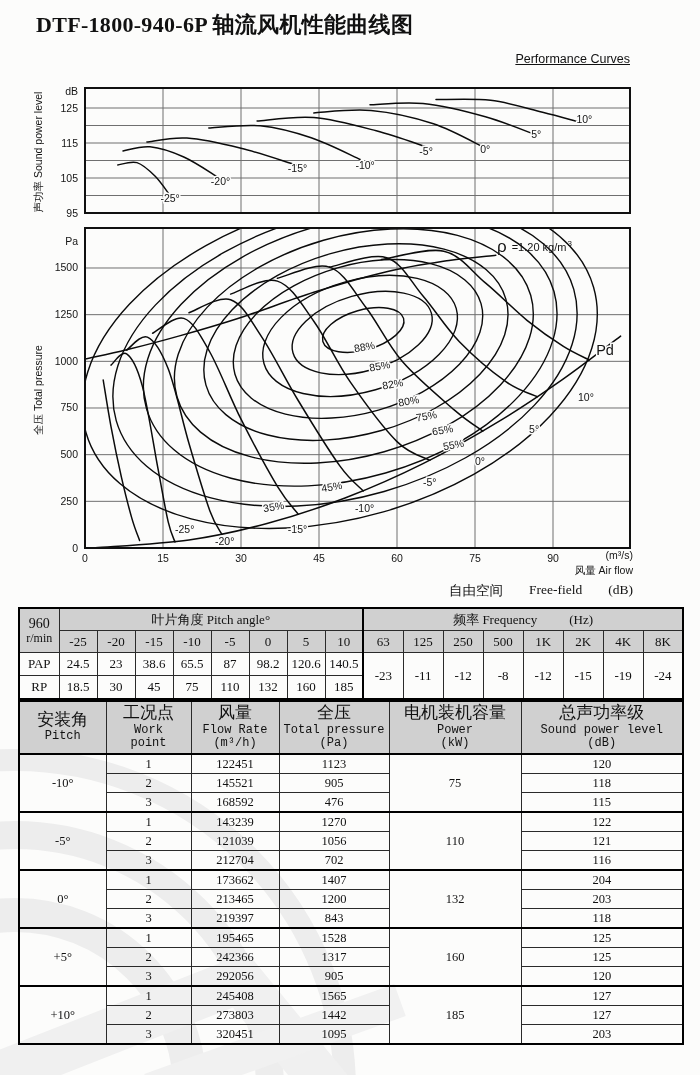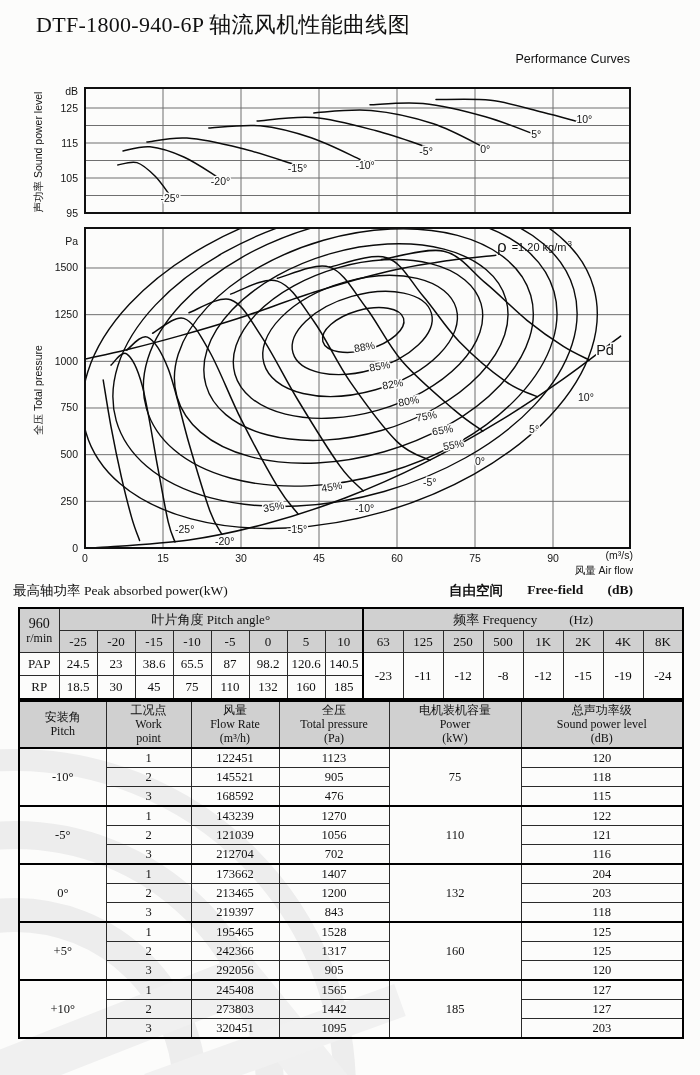--- a/index.html
+++ b/index.html
@@ -1,38 +1,38 @@
 <!DOCTYPE html>
 <html><head>
 <meta charset="utf-8">
 <style>
   html,body{margin:0;padding:0;background:#e9e9e9;}
   .page{position:relative;width:700px;height:1075px;background:#fcfcfb;overflow:hidden;
         font-family:"Liberation Serif","DejaVu Serif",serif;color:#111;}
   .wm{position:absolute;left:0;top:0;z-index:0;}
-  .title{position:absolute;left:36px;top:10px;font-size:22px;font-weight:normal;letter-spacing:.3px;z-index:2;}
+  .title{position:absolute;left:36px;top:10px;font-size:22px;font-weight:bold;letter-spacing:.3px;z-index:2;}
   .subtitle{position:absolute;left:455px;top:52px;width:175px;text-align:right;z-index:2;
-            font-family:"Liberation Sans","DejaVu Sans",sans-serif;font-size:12.5px;}
+            font-family:"Liberation Sans","DejaVu Sans",sans-serif;font-size:12.5px;text-decoration:underline;}
   #perf-chart{position:absolute;left:0;top:0;z-index:1;}
   .midline-left{position:absolute;left:13px;top:582px;font-size:13.5px;z-index:2;}
-  .midline-right{position:absolute;left:449px;top:582px;width:184px;display:flex;justify-content:space-between;font-size:13.5px;z-index:2;font-weight:bold;}
+  .midline-right{position:absolute;left:449px;top:582px;width:184px;display:flex;justify-content:space-between;font-size:13.5px;z-index:2;}
   table{border-collapse:collapse;table-layout:fixed;}
   .t1{position:absolute;left:18px;top:607px;width:664px;font-size:13px;text-align:center;border:2px solid #000;z-index:2;padding-left:39px;}
   .t1 td{border:1px solid #2a2a2a;padding:0;height:21px;line-height:1.02;vertical-align:middle;}
   .t1 td.val{height:22px;}
   .ghead{background:#d0d0d0;}
   .corner div{line-height:1.05;}
   .corner .c1{font-size:14px;}
   .corner .c2{font-size:12px;}
   .hz{margin-left:32px;}
   .sep{border-left:2px solid #000 !important;}
   .t2{position:absolute;left:18px;top:700px;width:664px;font-size:12.5px;text-align:center;border:2px solid #000;z-index:2;}
   .t2 th{background:#d0d0d0;border:1px solid #2a2a2a;font-weight:normal;padding:2px 0;vertical-align:middle;}
-  .t2 th .cn{font-size:12px;line-height:1.15;}
-  .t2 th .en{font-size:12px;line-height:1.15;}
+  .t2 th .cn{font-size:17px;line-height:1.15;font-family:Liberation Mono, monospace;}
+  .t2 th .en{font-size:12px;line-height:1.15;font-family:Liberation Mono, monospace;}
   .t2 td{border:1px solid #2a2a2a;height:18px;padding:0;line-height:17px;}
   .t2 tbody{border-top:2px solid #000;}
   .remark{position:absolute;left:13px;top:1031px;font-size:13px;line-height:1.35;z-index:2;}
   .remark .l2{margin-left:78px;}
 </style>
 </head>
 <body>
 
 <div class="page">
 
@@ -168,21 +168,20 @@
         <text x="416.76" y="421.4399774" font-size="10.5" text-anchor="start" fill="#141414" font-family="&quot;Liberation Sans&quot;,&quot;DejaVu Sans&quot;,sans-serif" transform="rotate(-10 416.76 421.4399774)" stroke="#fcfcfb" stroke-width="3" paint-order="stroke">75%</text>
         <text x="432.88000000000005" y="435.4399799" font-size="10.5" text-anchor="start" fill="#141414" font-family="&quot;Liberation Sans&quot;,&quot;DejaVu Sans&quot;,sans-serif" transform="rotate(-10 432.88000000000005 435.4399799)" stroke="#fcfcfb" stroke-width="3" paint-order="stroke">65%</text>
         <text x="443.8" y="450.3733159" font-size="10.5" text-anchor="start" fill="#141414" font-family="&quot;Liberation Sans&quot;,&quot;DejaVu Sans&quot;,sans-serif" transform="rotate(-10 443.8 450.3733159)" stroke="#fcfcfb" stroke-width="3" paint-order="stroke">55%</text>
         <text x="322.12" y="492.3733234" font-size="10.5" text-anchor="start" fill="#141414" font-family="&quot;Liberation Sans&quot;,&quot;DejaVu Sans&quot;,sans-serif" transform="rotate(-10 322.12 492.3733234)" stroke="#fcfcfb" stroke-width="3" paint-order="stroke">45%</text>
         <text x="263.88" y="512.3466603" font-size="10.5" text-anchor="start" fill="#141414" font-family="&quot;Liberation Sans&quot;,&quot;DejaVu Sans&quot;,sans-serif" transform="rotate(-10 263.88 512.3466603)" stroke="#fcfcfb" stroke-width="3" paint-order="stroke">35%</text>
         <text x="596.1600000000001" y="354.98663220000003" font-size="14.5" text-anchor="start" fill="#141414" font-family="&quot;Liberation Sans&quot;,&quot;DejaVu Sans&quot;,sans-serif" stroke="#fcfcfb" stroke-width="3" paint-order="stroke">Pd</text>
         <text x="497" y="252" fill="#141414" font-family="&quot;Liberation Sans&quot;,&quot;DejaVu Sans&quot;,sans-serif"><tspan font-size="17">ρ</tspan><tspan font-size="11" dx="5" dy="-1">=1.20 kg/m</tspan><tspan font-size="8" dx="1" dy="-5">3</tspan></text>
       </g>
     </svg>
 
-  <div class="midline-left">最高轴功率 Peak absorbed power(kW)</div>
   <div class="midline-right">
     <span>自由空间</span>
     <span>Free-field</span>
     <span>(dB)</span>
   </div>
 
   <table class="t1">
     <colgroup id="t1-cols">
         <col style="width: 40px;">
         <col style="width: 38px;">

